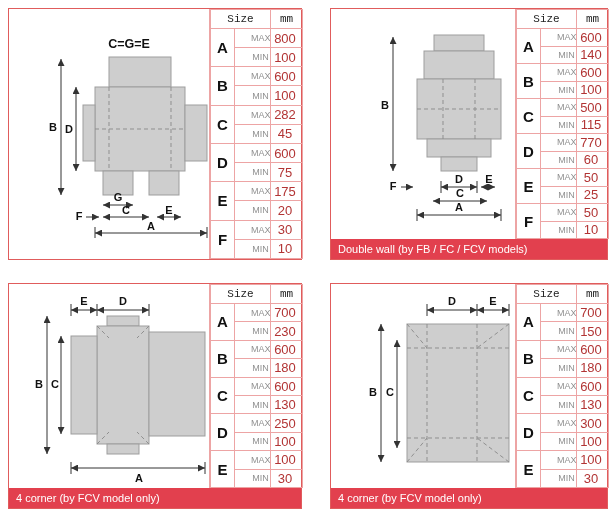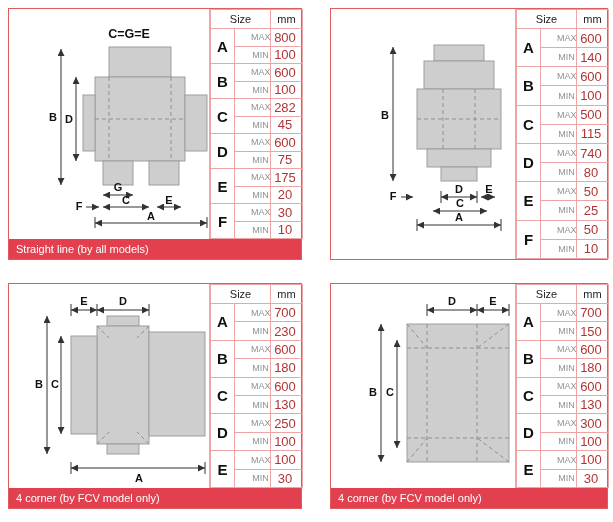--- a/index.html
+++ b/index.html
@@ -10,21 +10,21 @@
   .panel-2 { left: 330px; top: 8px;   width: 278px; height: 252px; }
   .panel-3 { left: 8px;   top: 283px; width: 294px; height: 226px; }
   .panel-4 { left: 330px; top: 283px; width: 278px; height: 226px; }
   .panel-body { flex: 1; display: flex; min-height: 0; }
   .diagram { flex: 1; position: relative; }
   .diagram svg { display: block; width: 100%; height: 100%; }
   .table-wrap { width: 92px; border-left: 1px solid #eda4a4; }
   table.size-table { width: 100%; height: 100%; border-collapse: collapse; table-layout: fixed; }
   .size-table td { border: 1px solid #eda4a4; text-align: center; vertical-align: middle; }
   col.c-letter { width: 24px; } col.c-lab { width: 36px; } col.c-val { width: 32px; }
-  .hdr { font-size: 11px; color: #222; height: 19px; }
+  .hdr { font-size: 11px; color: #222; height: 19px; font-family: Liberation Mono, monospace; }
   .letter { font-size: 15px; font-weight: bold; color: #111; }
   .lab { font-size: 9px; color: #909090; text-align: left; padding-left: 16px; margin-left: 11px; }
   .val { font-size: 13px; color: #b23434; text-align: right; padding-right: 3px; }
   .caption { height: 20px; background: #e2404e; color: #fff; font-size: 11px; line-height: 20px; padding-left: 7px; }
   
   .shape { fill: #cecece; stroke: #9d9d9d; stroke-width: 1; }
   .fold  { stroke: #8f8f8f; stroke-width: 1; stroke-dasharray: 4 3; fill: none; }
   .dim   { stroke: #333; stroke-width: 1; }
   .tick  { stroke: #333; stroke-width: 1; }
   .dl    { font: 600 11px "Liberation Sans", sans-serif; fill: #111; text-anchor: middle; }
@@ -133,21 +133,20 @@
               <td class="val">30</td>
             </tr>
           <tr>
               <td class="lab">MIN</td>
               <td class="val">10</td>
             </tr>
         </tbody>
       </table>
     </div>
   </div>
-  <div class="caption">Straight line (by all models)</div>
 </div>
 
 <div class="panel panel-2">
   <div class="panel-body">
     <div class="diagram">
       <svg viewBox="0 0 184 230">
         <defs>
           <marker id="ar2" viewBox="0 0 8 8" refX="8" refY="4" markerWidth="7" markerHeight="7" orient="auto-start-reverse">
               <path d="M0,0L8,4L0,8z" fill="#333"></path>
             </marker>
@@ -213,25 +212,25 @@
               <td class="lab">MAX</td>
               <td class="val">500</td>
             </tr>
           <tr>
               <td class="lab">MIN</td>
               <td class="val">115</td>
             </tr>
           <tr>
               <td rowspan="2" class="letter">D</td>
               <td class="lab">MAX</td>
-              <td class="val">740</td>
-            </tr>
-          <tr>
-              <td class="lab">MIN</td>
-              <td class="val">80</td>
+              <td class="val">770</td>
+            </tr>
+          <tr>
+              <td class="lab">MIN</td>
+              <td class="val">60</td>
             </tr>
           <tr>
               <td rowspan="2" class="letter">E</td>
               <td class="lab">MAX</td>
               <td class="val">50</td>
             </tr>
           <tr>
               <td class="lab">MIN</td>
               <td class="val">25</td>
             </tr>
@@ -241,20 +240,21 @@
               <td class="val">50</td>
             </tr>
           <tr>
               <td class="lab">MIN</td>
               <td class="val">10</td>
             </tr>
         </tbody>
       </table>
     </div>
   </div>
+  <div class="caption">Double wall (by FB / FC / FCV models)</div>
 </div>
 
 <div class="panel panel-3">
   <div class="panel-body">
     <div class="diagram">
       <svg viewBox="0 0 200 204">
         <defs>
           <marker id="ar3" viewBox="0 0 8 8" refX="8" refY="4" markerWidth="7" markerHeight="7" orient="auto-start-reverse">
               <path d="M0,0L8,4L0,8z" fill="#333"></path>
             </marker>

